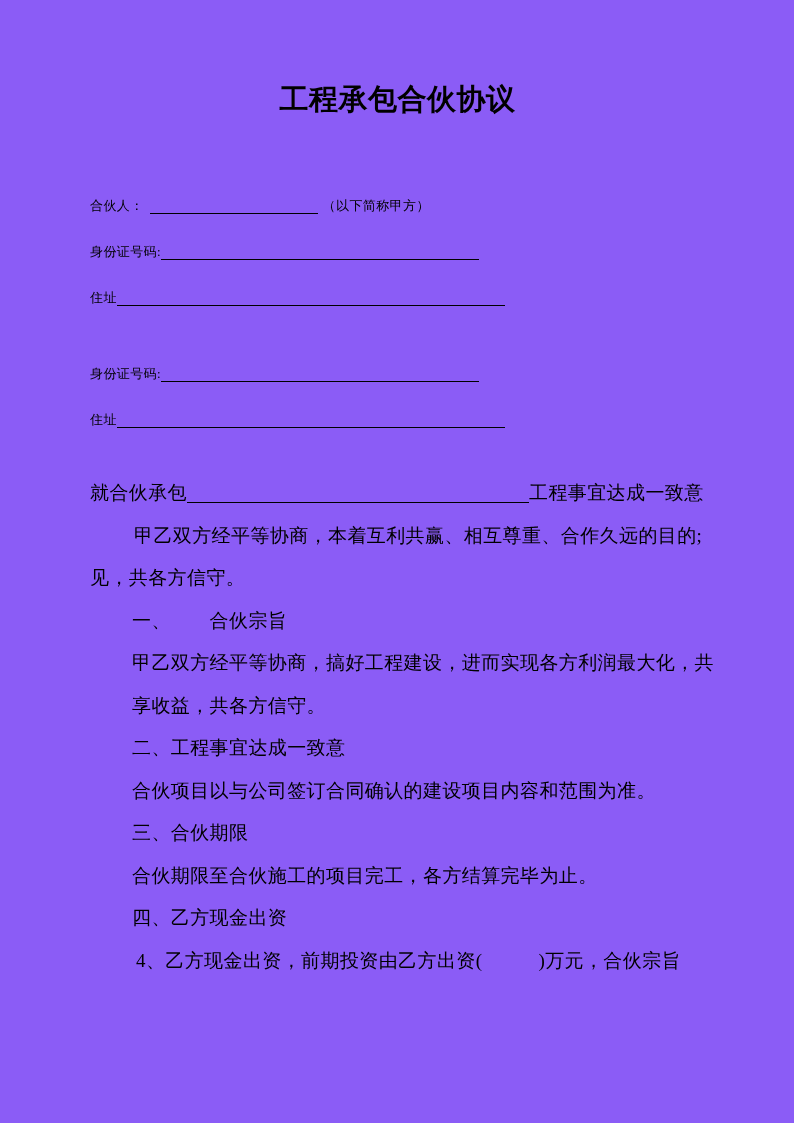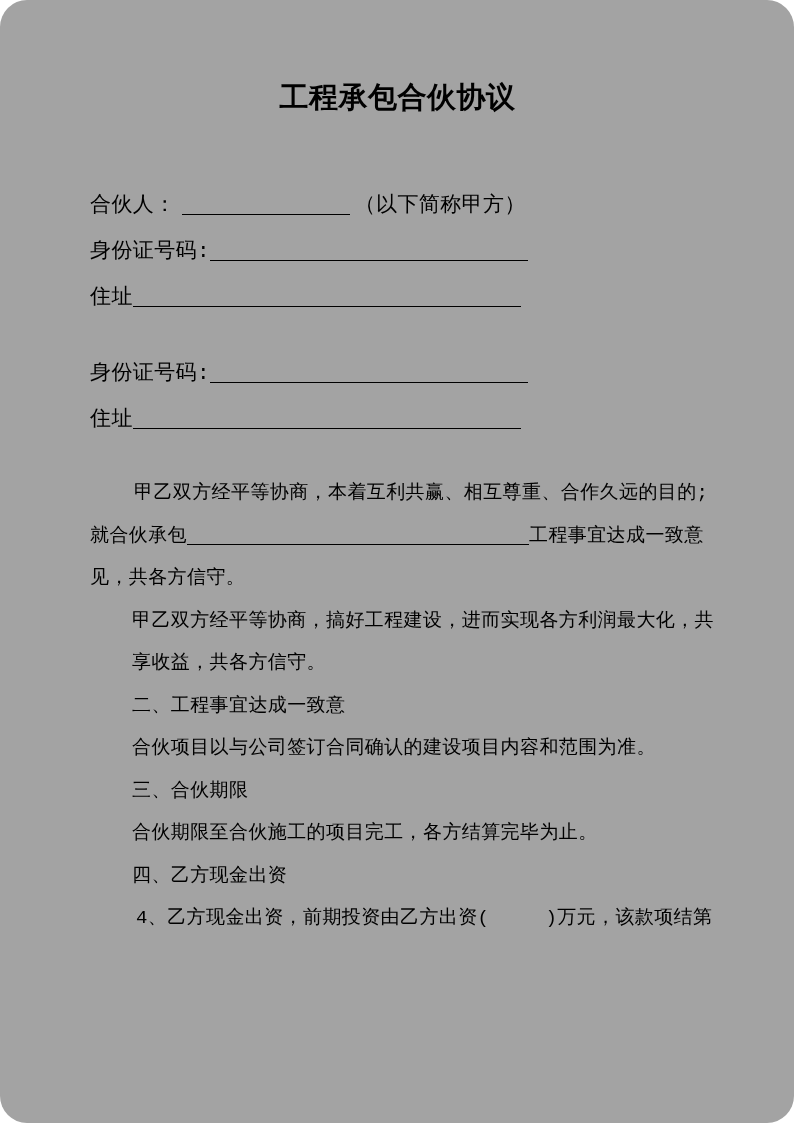--- a/index.html
+++ b/index.html
@@ -6,37 +6,36 @@
     margin: 0;
     padding: 0;
     background: #ffffff;
   }
   .page {
     position: relative;
     width: 794px;
     height: 1123px;
     box-sizing: border-box;
     padding: 82px 89px 0 90px;
-    background: #a3a3a3;
+    background: #8b5cf6;
     overflow: hidden;
-    font-family: Liberation Mono, monospace;
+    font-family: Liberation Serif, serif;
     color: #000000;
-    border-radius: 27px;
   }
   .doc-title {
     margin: 0;
     font-size: 29px;
     line-height: 35px;
     font-weight: bold;
     text-align: center;
     letter-spacing: 0.5px;
     white-space: nowrap;
   }
   .party-block {
-    font-size: 21px;
+    font-size: 13px;
     line-height: 46px;
     letter-spacing: 0.4px;
   }
   .party-block.first { margin-top: 66px; }
   .party-block.second { margin-top: 30px; }
   .party-line {
     margin: 0;
     white-space: nowrap;
   }
   .blank {
@@ -87,34 +86,35 @@
     <div class="party-line">
       <span>身份证号码:</span><span class="blank blank-id"></span>
     </div>
     <div class="party-line">
       <span>住址</span><span class="blank blank-addr"></span>
     </div>
   </section>
 
   <div class="body-text">
 
-    <p class="para-line indent-first">甲乙双方经平等协商，本着互利共赢、相互尊重、合作久远的目的;</p>
     <p class="para-line">
       <span>就合伙承包</span><span class="blank blank-project"></span><span>工程事宜达成一致意</span>
     </p>
+    <p class="para-line indent-first">甲乙双方经平等协商，本着互利共赢、相互尊重、合作久远的目的;</p>
     <p class="para-line">见，共各方信守。</p>
 
+    <p class="para-line section-line">一、　　合伙宗旨</p>
     <p class="para-line section-line">甲乙双方经平等协商，搞好工程建设，进而实现各方利润最大化，共</p>
     <p class="para-line section-line">享收益，共各方信守。</p>
 
     <p class="para-line section-line">二、工程事宜达成一致意</p>
     <p class="para-line section-line">合伙项目以与公司签订合同确认的建设项目内容和范围为准。</p>
 
     <p class="para-line section-line">三、合伙期限</p>
     <p class="para-line section-line">合伙期限至合伙施工的项目完工，各方结算完毕为止。</p>
 
     <p class="para-line section-line">四、乙方现金出资</p>
     <p class="para-line clause-item">
-      <span>4、乙方现金出资，前期投资由乙方出资(</span><span class="blank blank-amount"></span><span>)万元，该款项结第</span>
+      <span>4、乙方现金出资，前期投资由乙方出资(</span><span class="blank blank-amount"></span><span>)万元，合伙宗旨</span>
     </p>
 
   </div>
 </div>
 
 </body></html>

